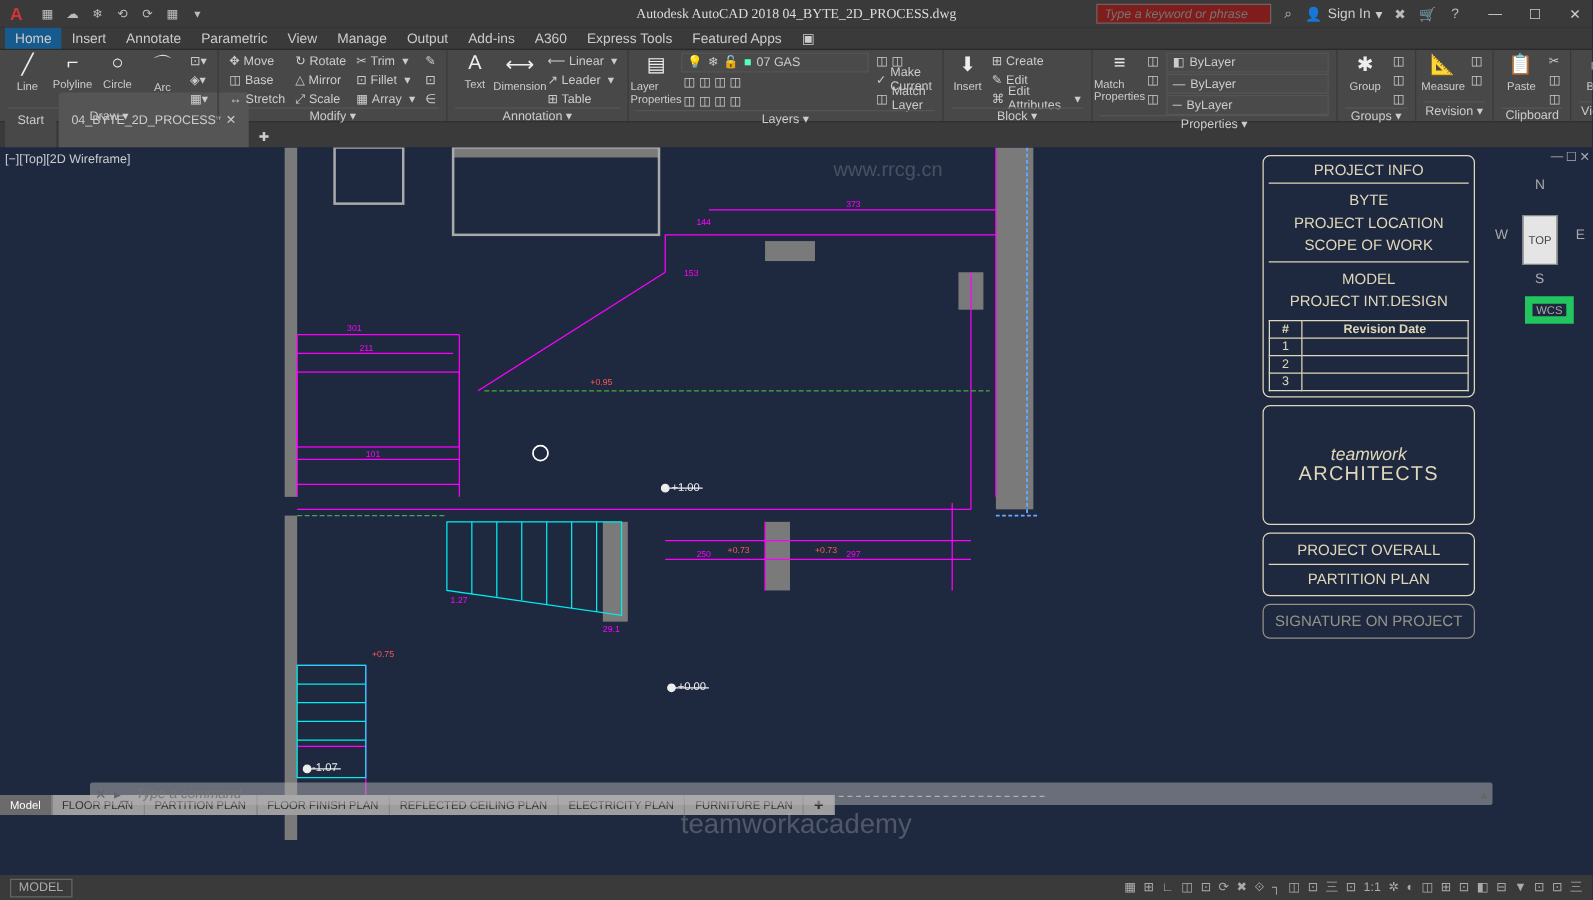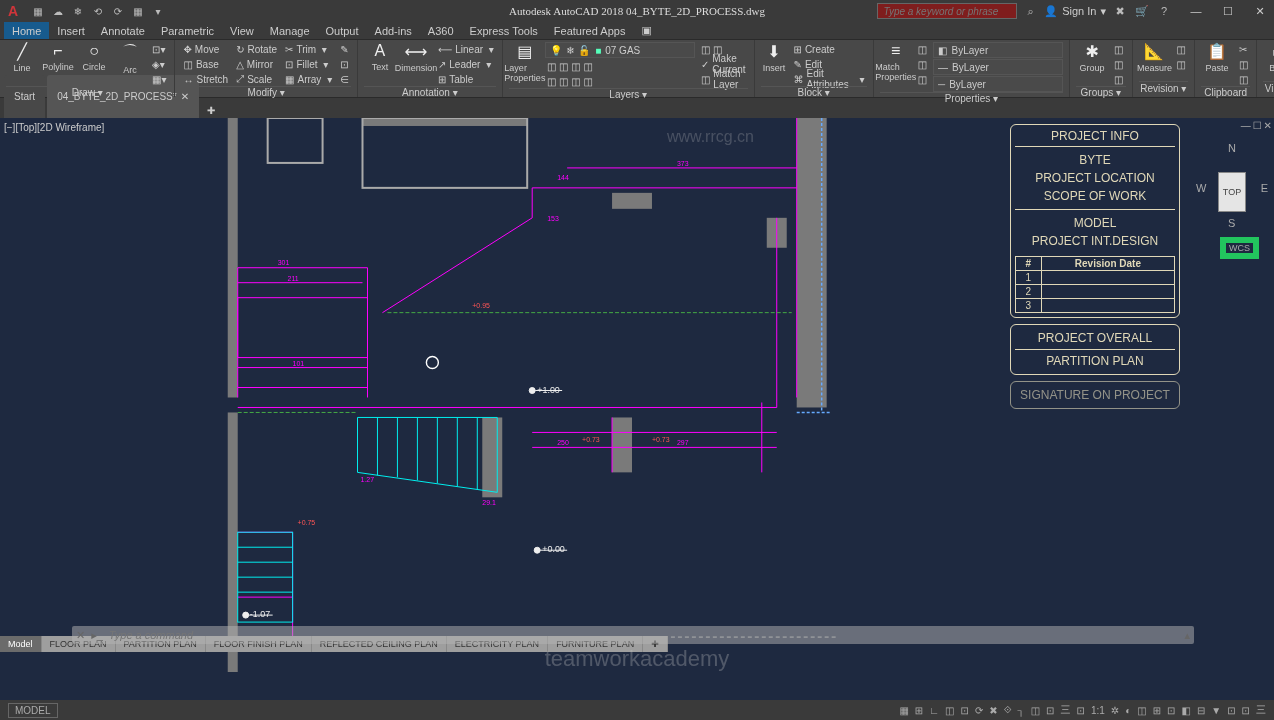--- a/index.html
+++ b/index.html
@@ -488,20 +488,24 @@
               <td>2</td>
               <td></td>
             </tr>
         <tr>
               <td>3</td>
               <td></td>
             </tr>
       </tbody>
         </table>
     </div>
+    <div class="tw-box">
+      <div class="tw-line1">teamwork</div>
+      <div class="tw-line2">ARCHITECTS</div>
+    </div>
     <div class="info-box">
       <div class="info-line" style="border-bottom:1px solid #e0d8b8;padding-bottom:2px;margin-bottom:2px">PROJECT OVERALL</div>
       <div class="info-line">PARTITION PLAN</div>
     </div>
     <div class="info-box" style="opacity:.6">
       <div class="info-line">SIGNATURE ON PROJECT</div>
     </div>
   </div>
 
   

